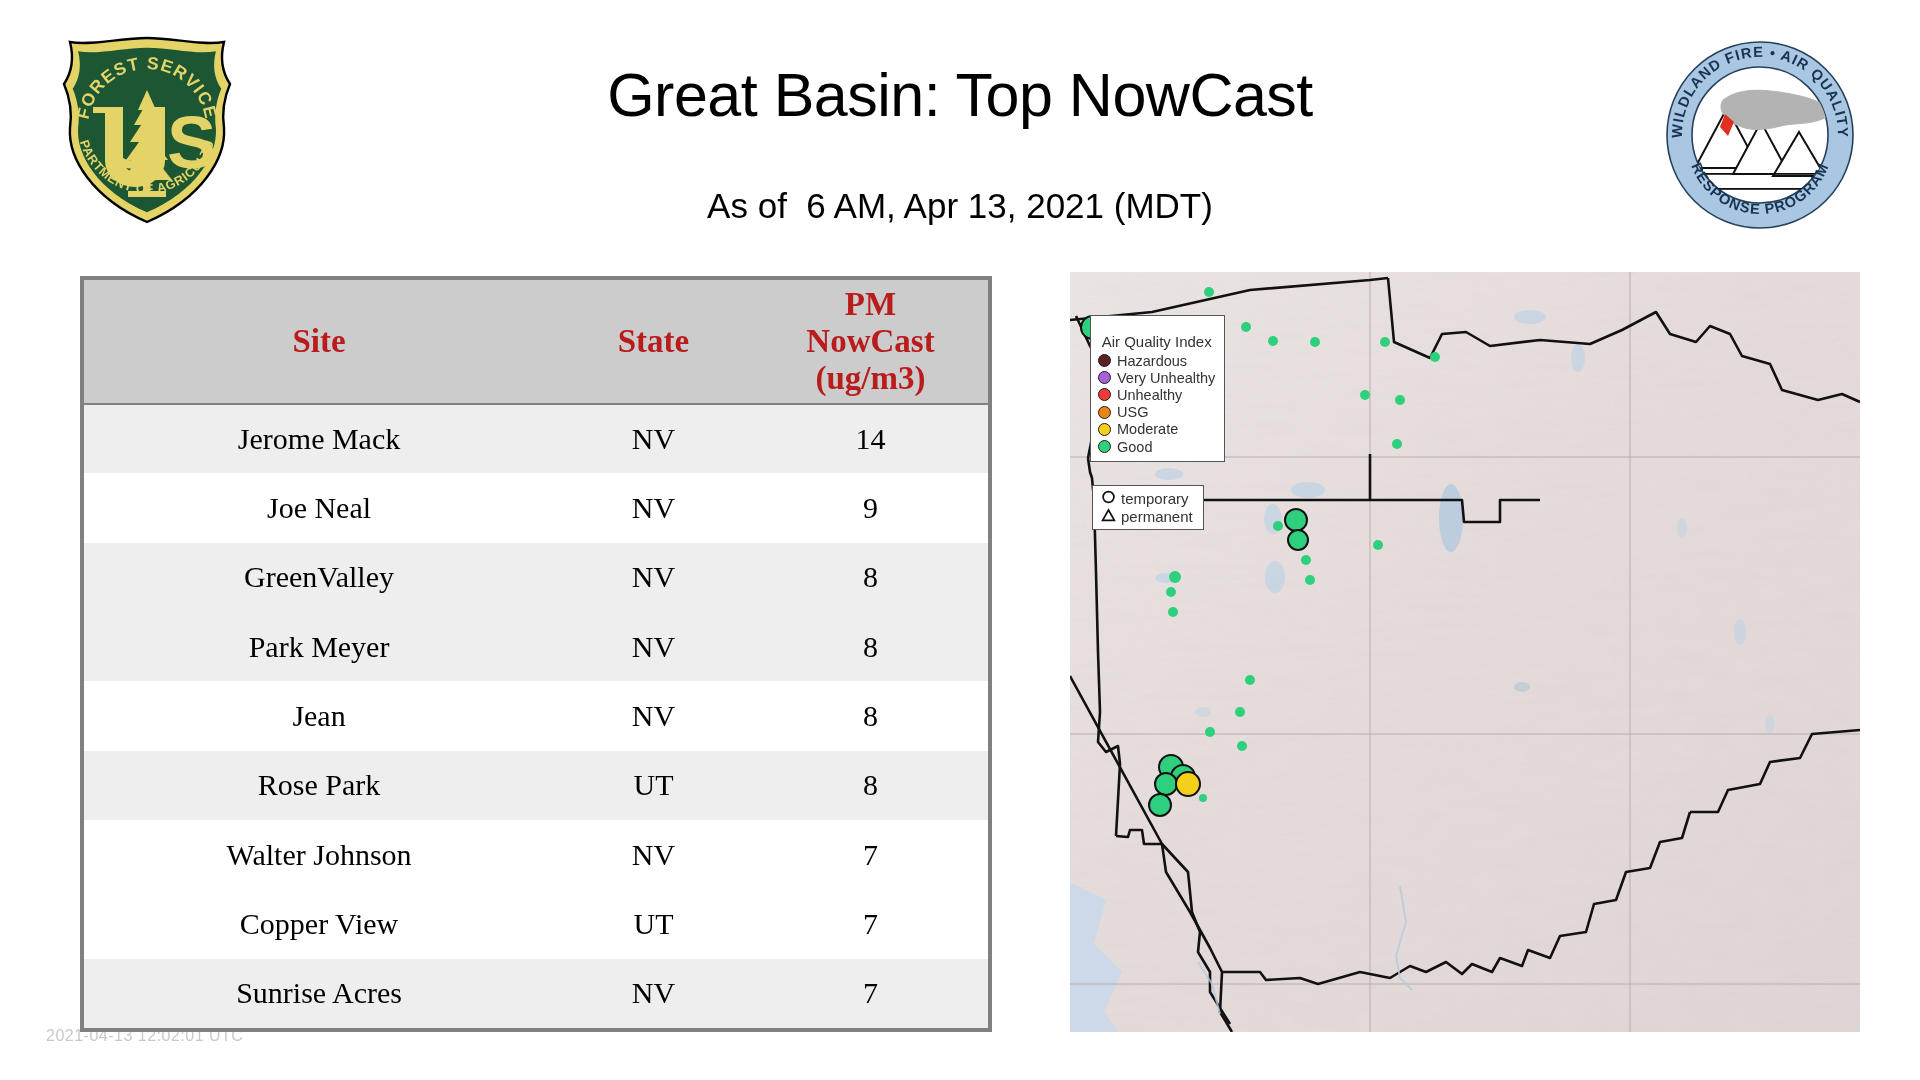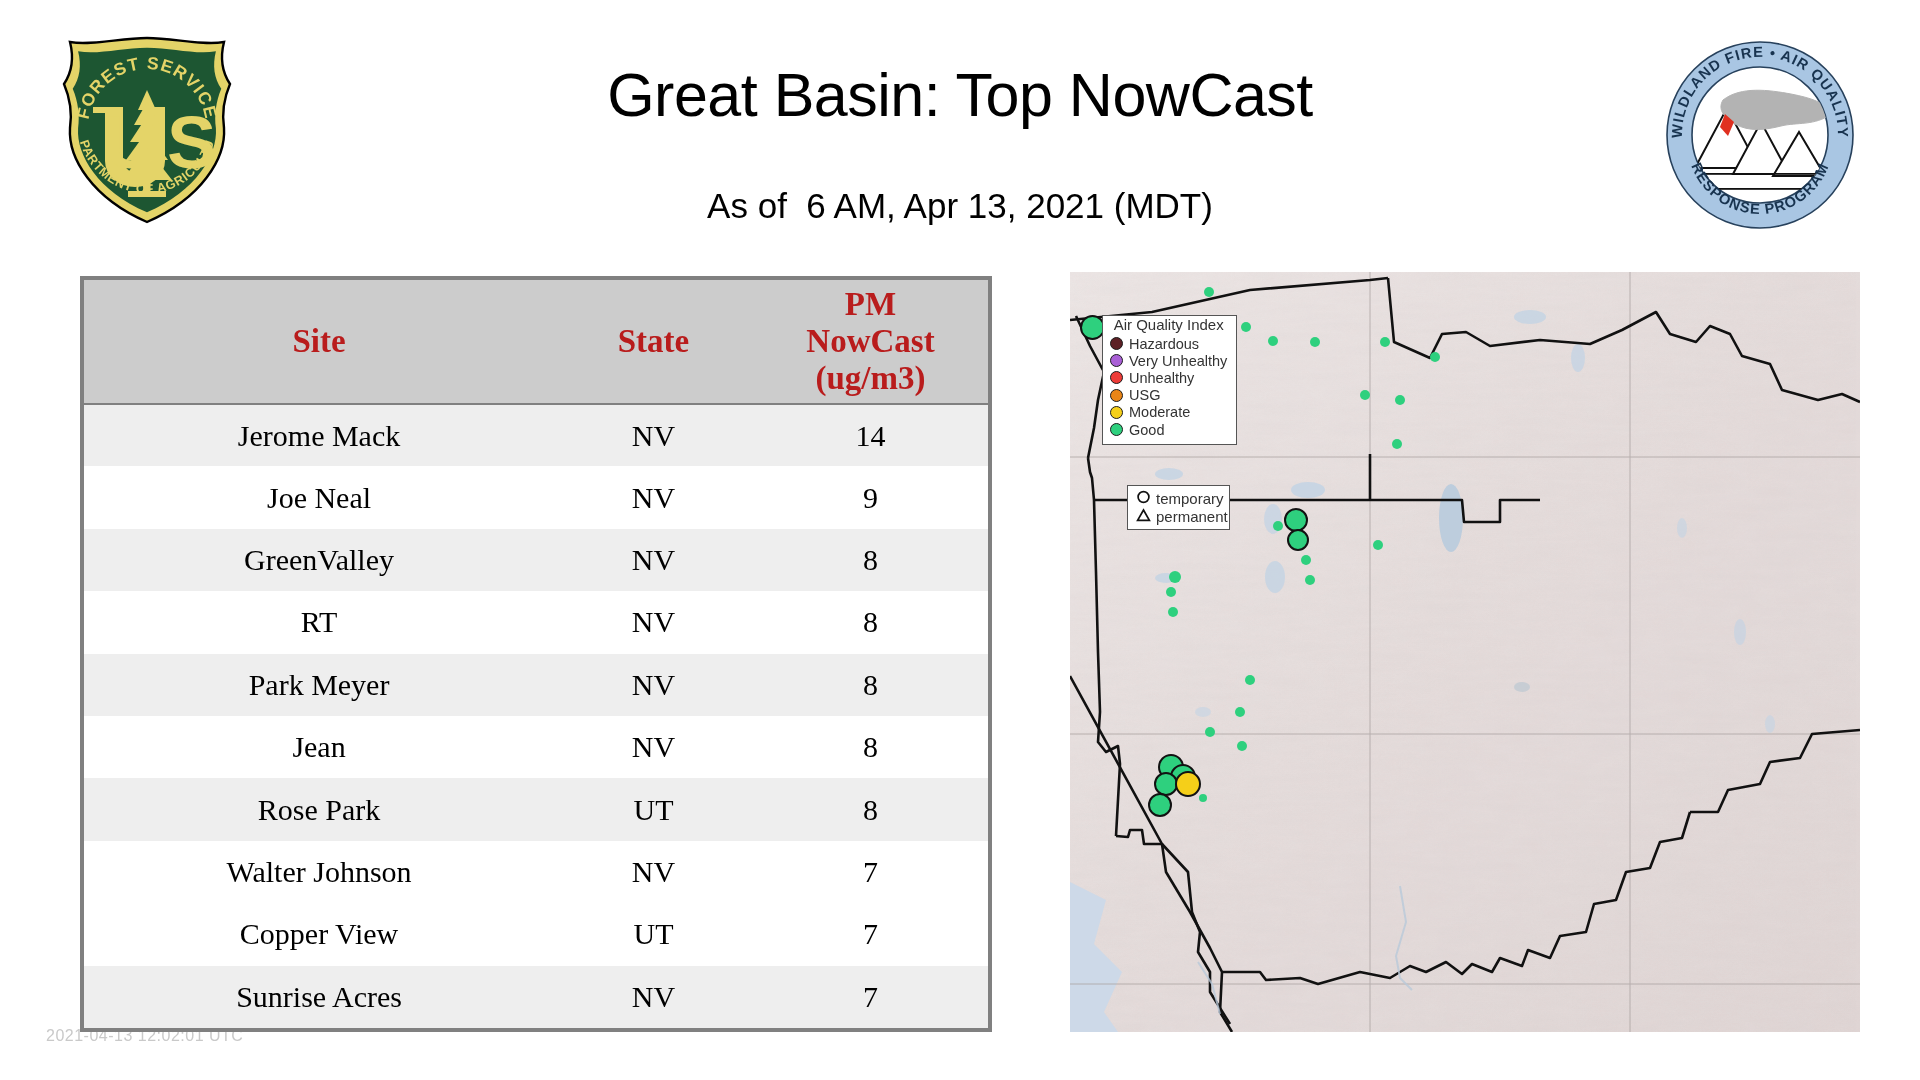--- a/index.html
+++ b/index.html
@@ -76,33 +76,33 @@
     width: 790px; height: 760px;
     background: #e9e1e1;
     overflow: hidden;
   }
   #map .terrain { position: absolute; inset: 0; }
   .legend-box {
     position: absolute; background: #ffffff;
     border: 1.5px solid #555; z-index: 14;
     font-family: "Liberation Sans", sans-serif;
   }
-  #aqi-legend { left: 32px; top: 43px; padding: 0 9px 6px 7px; }
+  #aqi-legend { left: 20px; top: 43px; padding: 17px 9px 6px 7px; }
   #aqi-legend .lg-title {
     font-size: 15px; color: #333; text-align: center;
     margin-bottom: 2px; padding: 0 2px;
   }
   #aqi-legend .lg-row {
     display: flex; align-items: center; height: 17.2px; font-size: 14.5px; color: #333;
   }
   #aqi-legend .dot {
     width: 13px; height: 13px; border-radius: 50%;
     border: 1.6px solid #1c1c1c; margin-right: 6px; flex: 0 0 auto;
   }
-  #sym-legend { left: 22px; top: 213px; padding: 3px 1px 4px 5px; margin-left: 35px; }
+  #sym-legend { left: 22px; top: 213px; padding: 3px 10px 4px 5px; }
   #sym-legend .lg-row { display: flex; align-items: center; height: 18px; font-size: 15px; color: #333; }
   #sym-legend .sym { width: 20px; text-align: center; margin-right: 3px; flex: 0 0 auto; line-height: 1; }
 
   .marker { position: absolute; border-radius: 50%; z-index: 10; }
   .marker.big { border: 2.4px solid #121212; z-index: 12; }
 </style>
 </head>
 <body>
 
 <div id="slide">
@@ -198,25 +198,20 @@
             <td>NV</td>
             <td>14</td>
           </tr>
           <tr class="even">
             <td>Joe Neal</td>
             <td>NV</td>
             <td>9</td>
           </tr>
           <tr class="odd">
             <td>GreenValley</td>
-            <td>NV</td>
-            <td>8</td>
-          </tr>
-          <tr class="even">
-            <td>RT</td>
             <td>NV</td>
             <td>8</td>
           </tr>
           <tr class="odd">
             <td>Park Meyer</td>
             <td>NV</td>
             <td>8</td>
           </tr>
           <tr class="even">
             <td>Jean</td>

